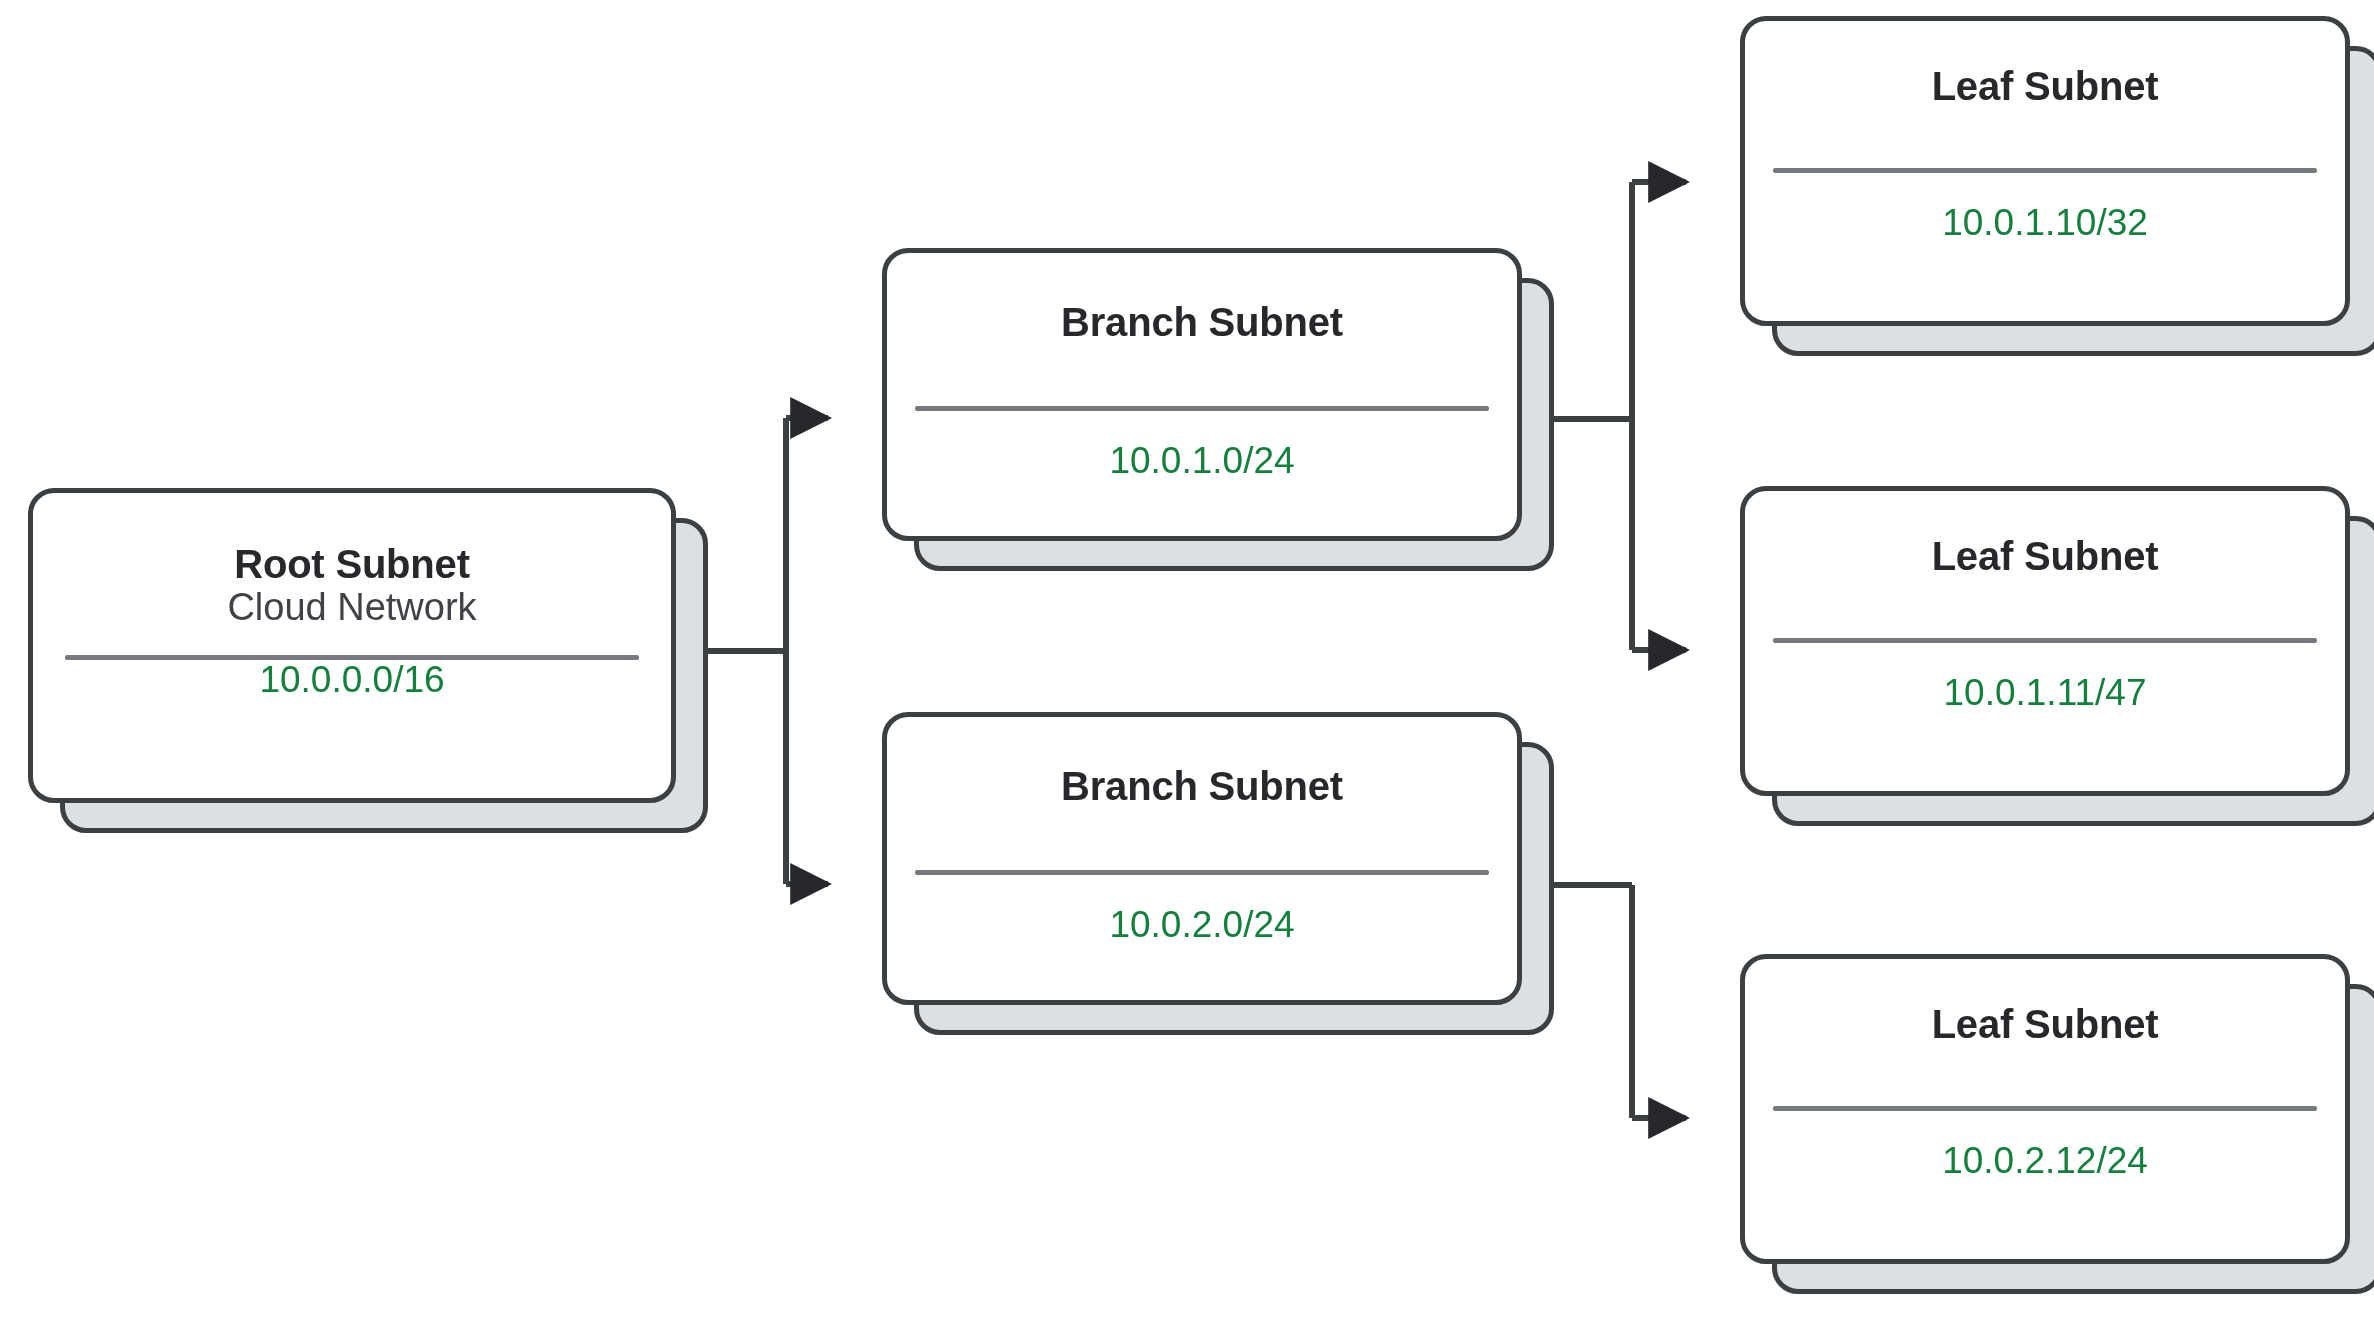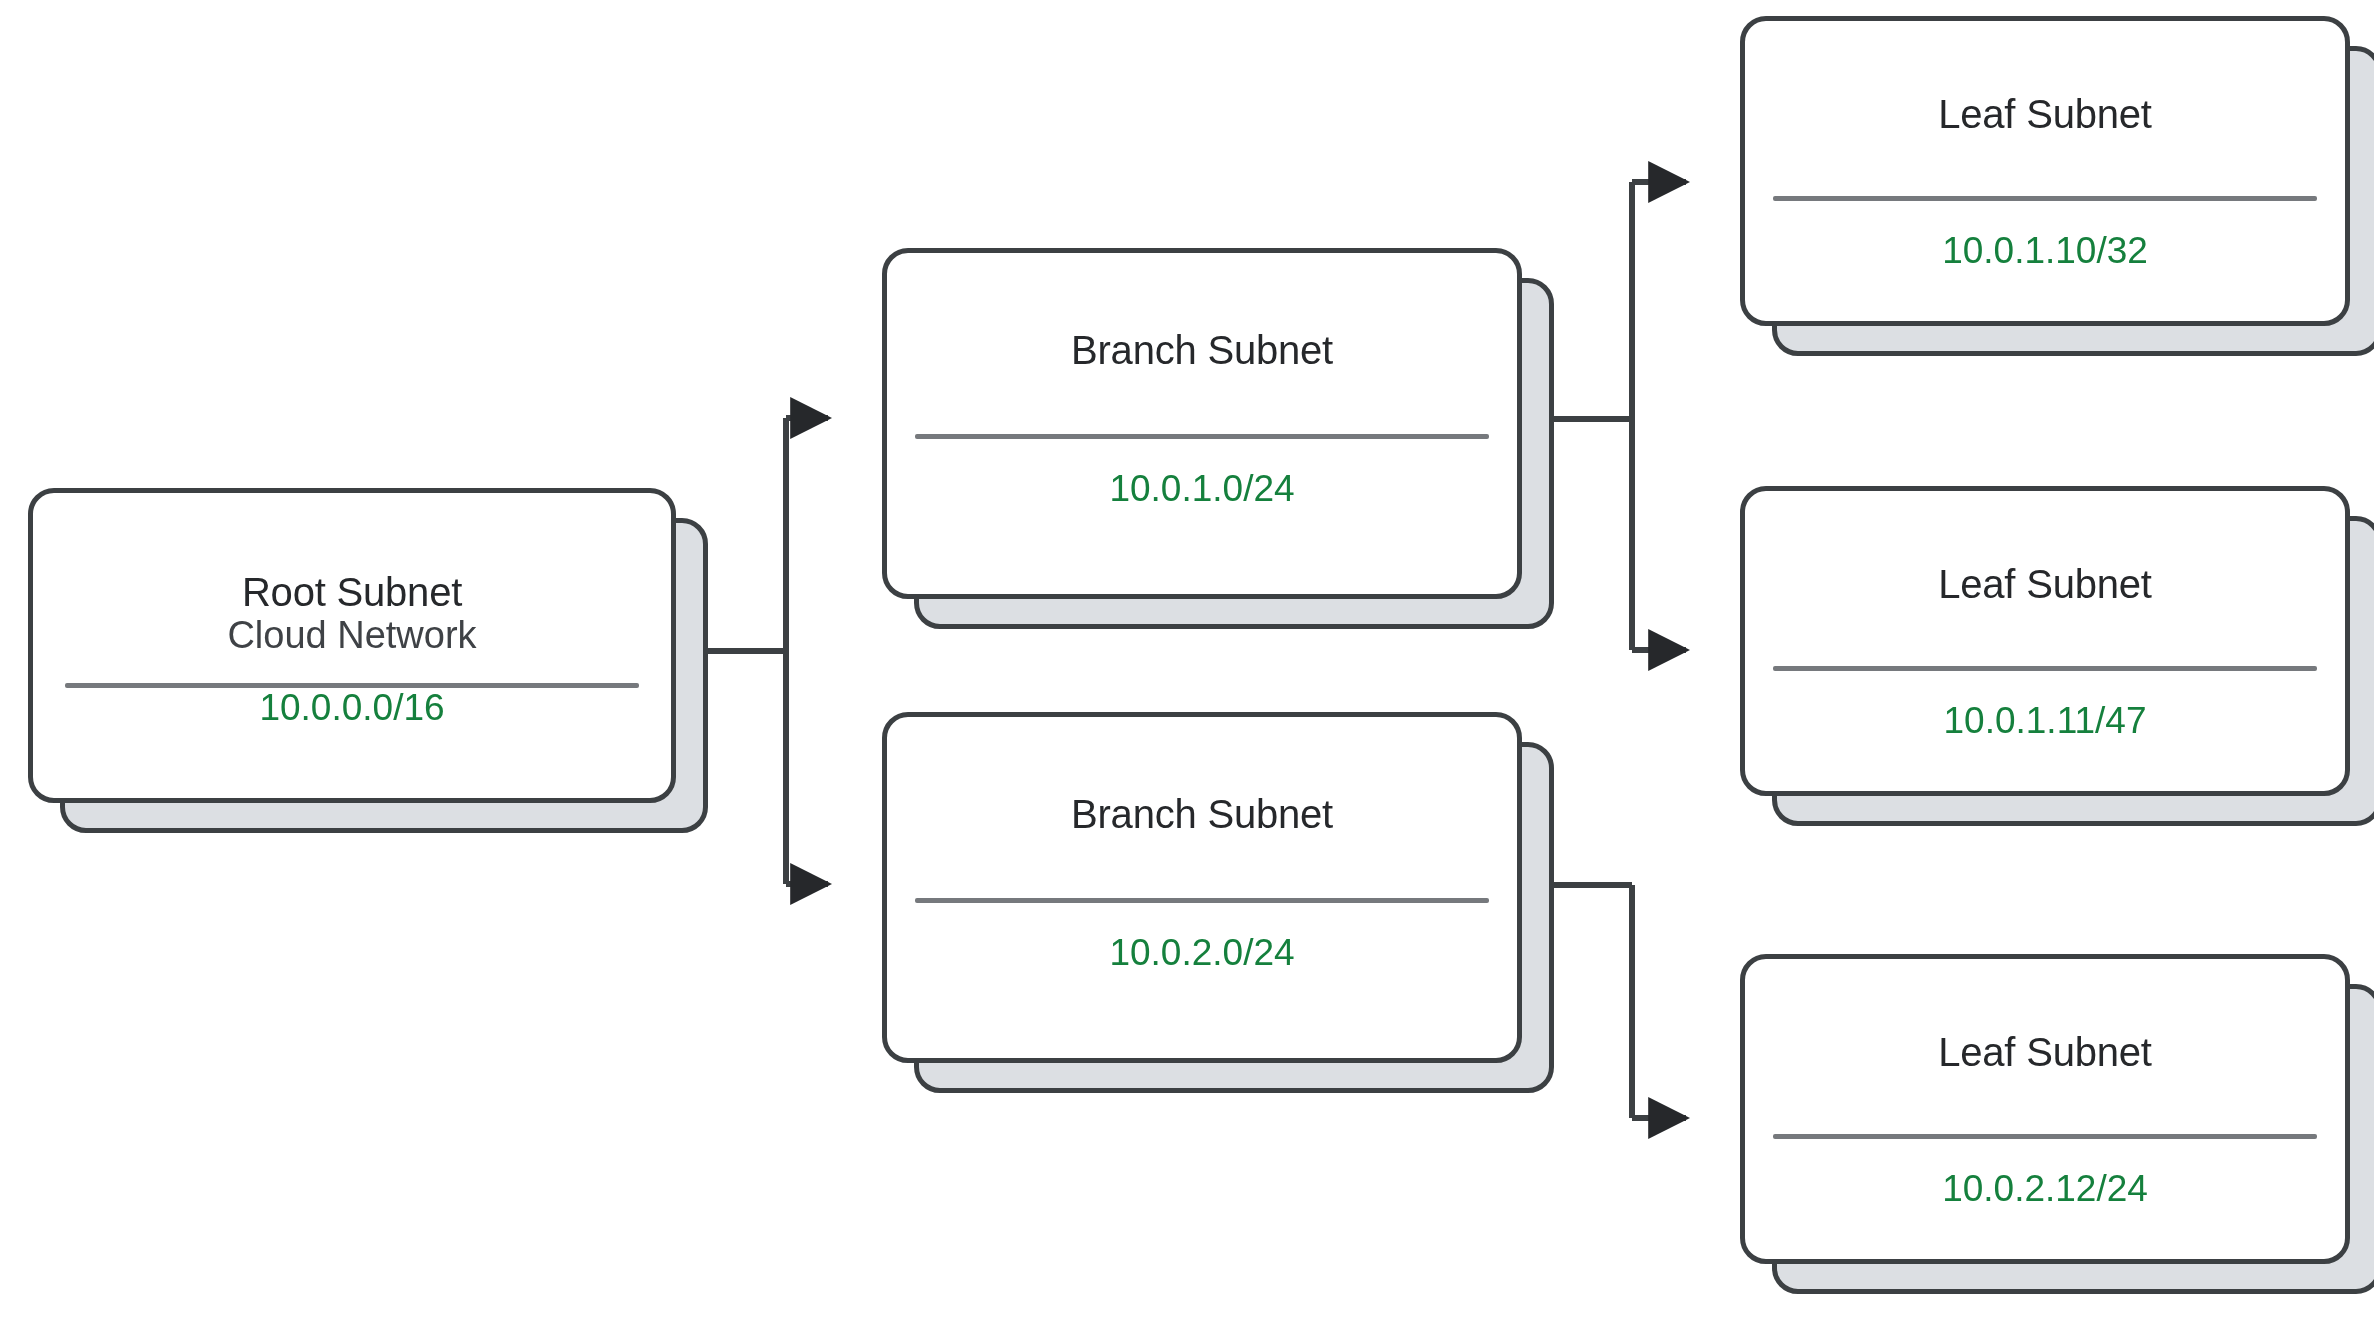--- a/index.html
+++ b/index.html
@@ -55,27 +55,26 @@
     border: 5px solid #3c4043;
     border-radius: 26px;
     box-sizing: border-box;
     z-index: 2;
     display: flex;
     flex-direction: column;
     align-items: center;
   }
   .node-title {
     font-size: 40px;
-    font-weight: normal;
+    font-weight: bold;
     color: #26282b;
     letter-spacing: -0.2px;
     text-align: center;
     line-height: 1.08;
     white-space: nowrap;
-    margin-top: 28px;
   }
   .node-subtitle {
     font-size: 38px;
     font-weight: normal;
     color: #3f4246;
     text-align: left;
     line-height: 1.12;
     white-space: nowrap;
   }
   .divider {
@@ -92,21 +91,21 @@
     line-height: 1.1;
     white-space: nowrap;
   }
 
   
   .node.root      { left: 28px;   top: 488px; width: 680px;  height: 345px; }
   .node.root      .card-face { padding-top: 50px; }
   .node.root      .divider   { margin: 26px 32px 0 32px; align-self: auto; width: calc(100% - 64px); }
   .node.root      .node-cidr { }
 
-  .node.branch    { width: 672px; height: 381px; }
+  .node.branch    { width: 672px; height: 323px; }
   .node.branch-1  { left: 882px;  top: 248px; }
   .node.branch-2  { left: 882px;  top: 712px; }
   .node.branch    .card-face { padding-top: 48px; }
   .node.branch    .divider   { margin: 62px 28px 0 28px; width: calc(100% - 56px); align-self: auto; }
   .node.branch    .node-cidr { margin-top: 30px; }
 
   .node.leaf      { width: 642px; height: 340px; }
   .node.leaf-1    { left: 1740px; top: 16px; }
   .node.leaf-2    { left: 1740px; top: 486px; }
   .node.leaf-3    { left: 1740px; top: 954px; }

